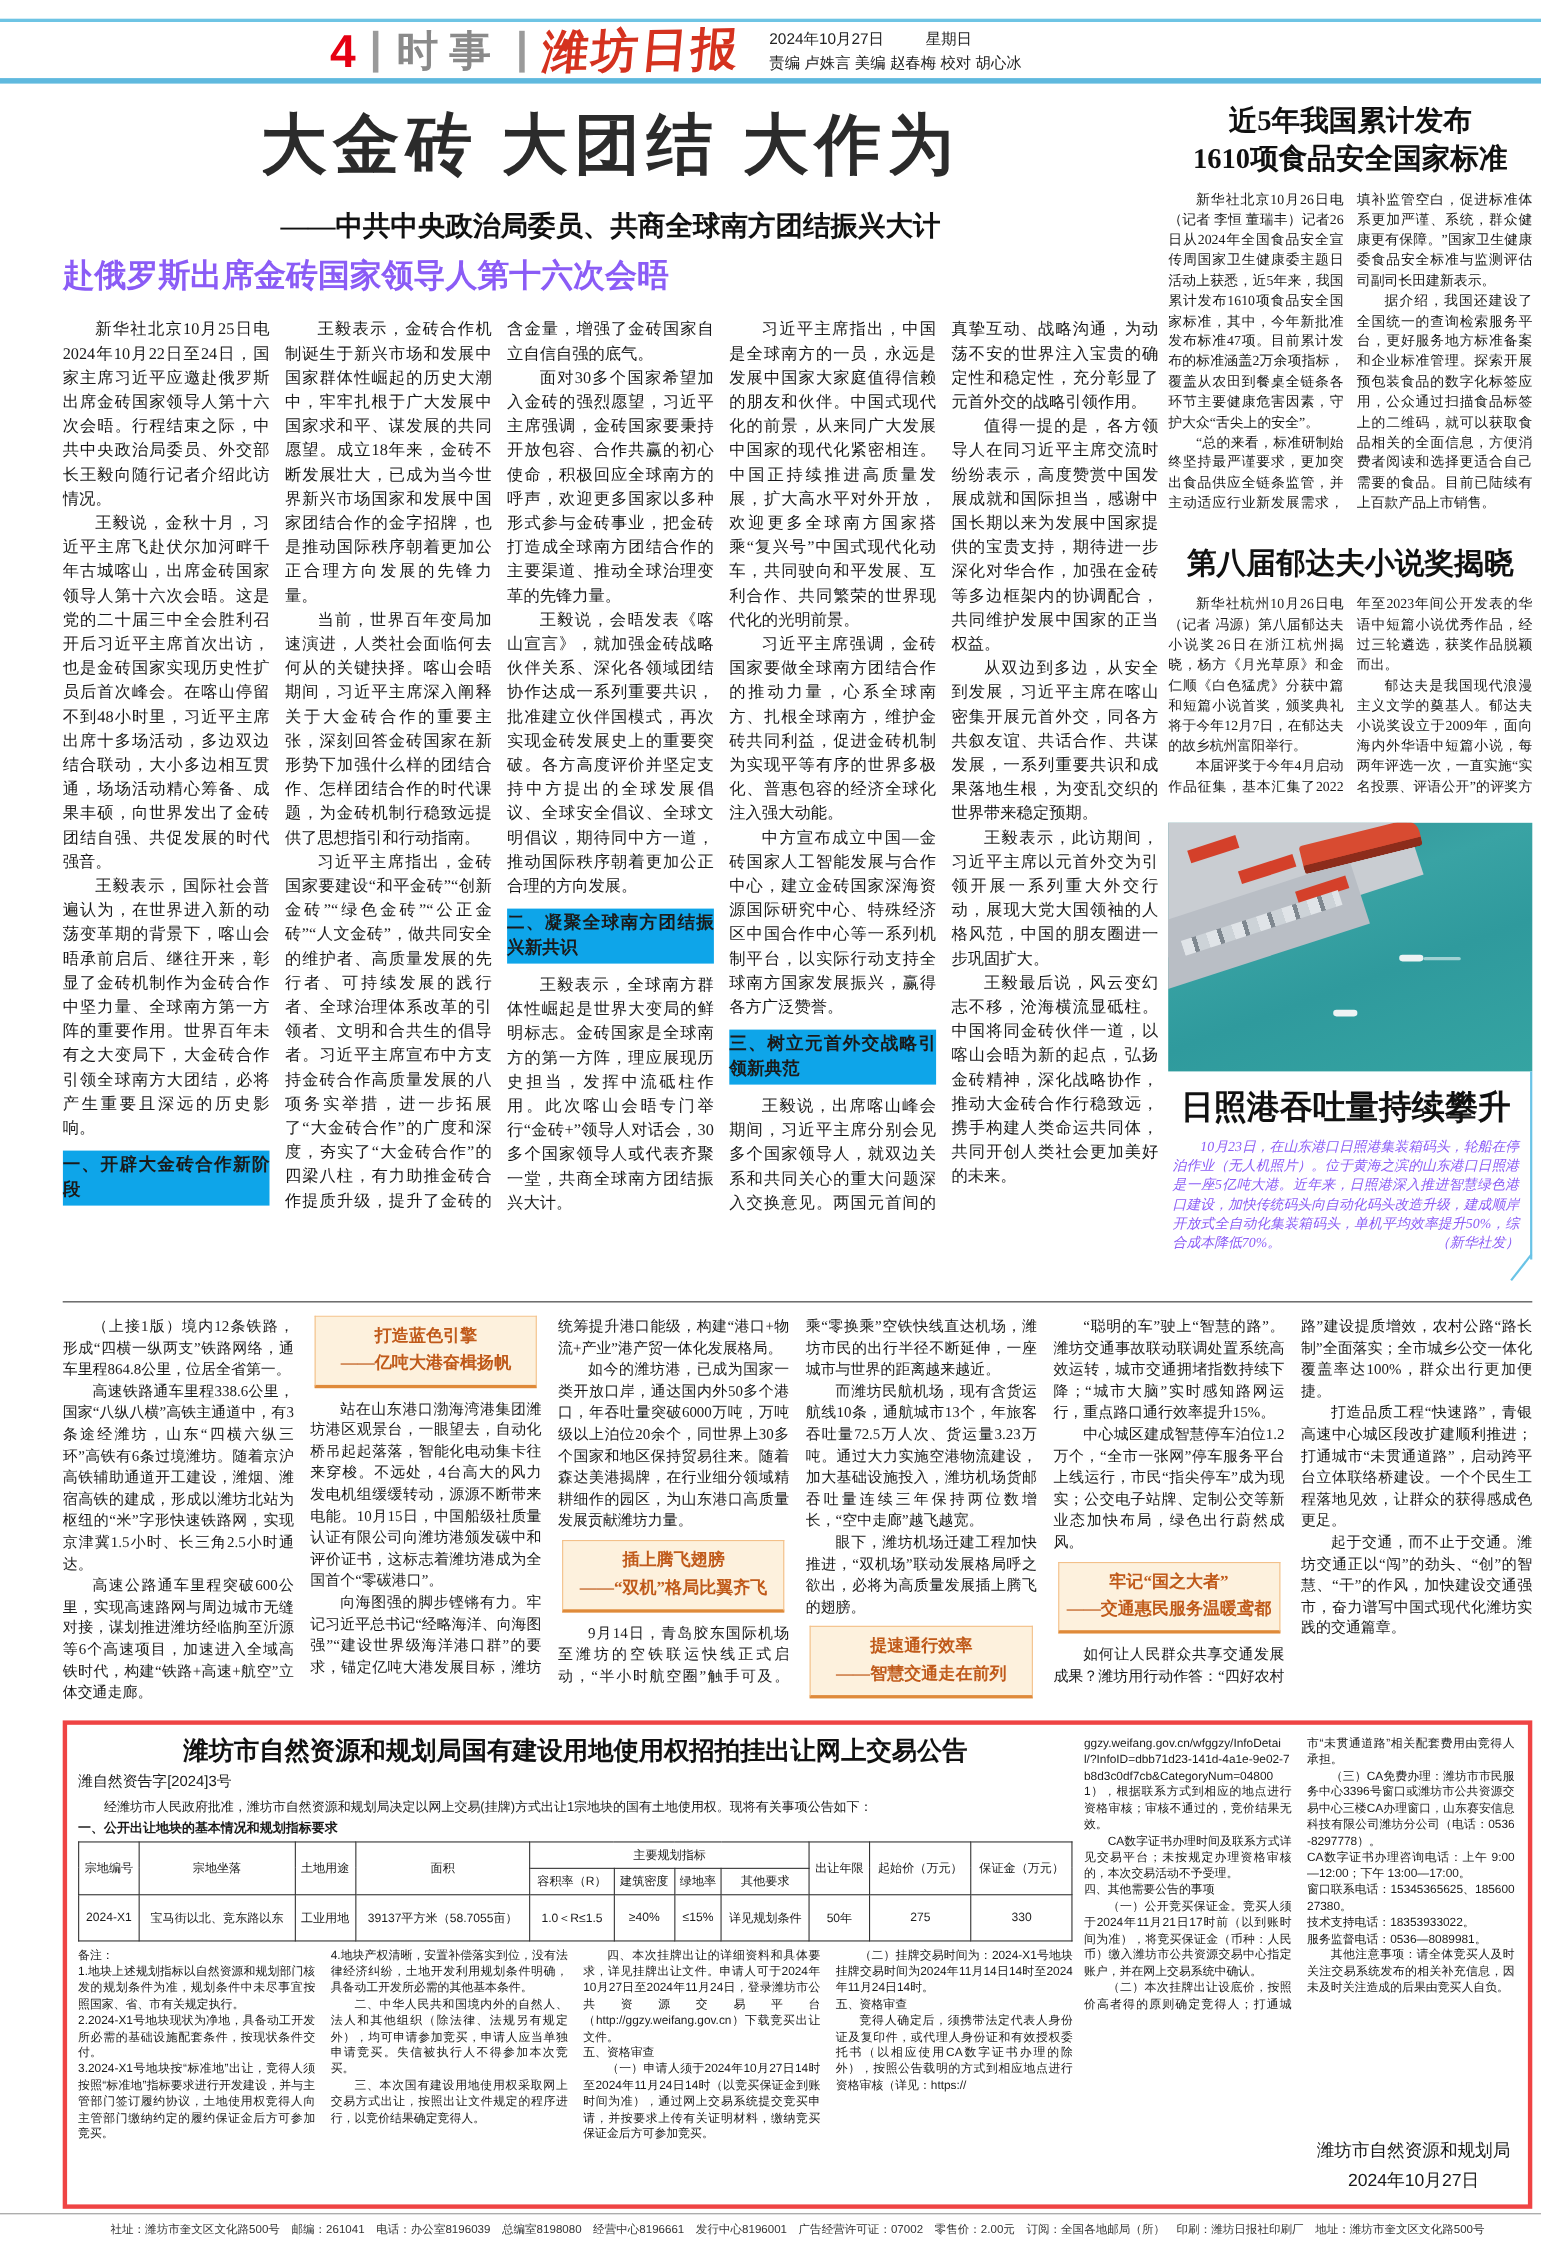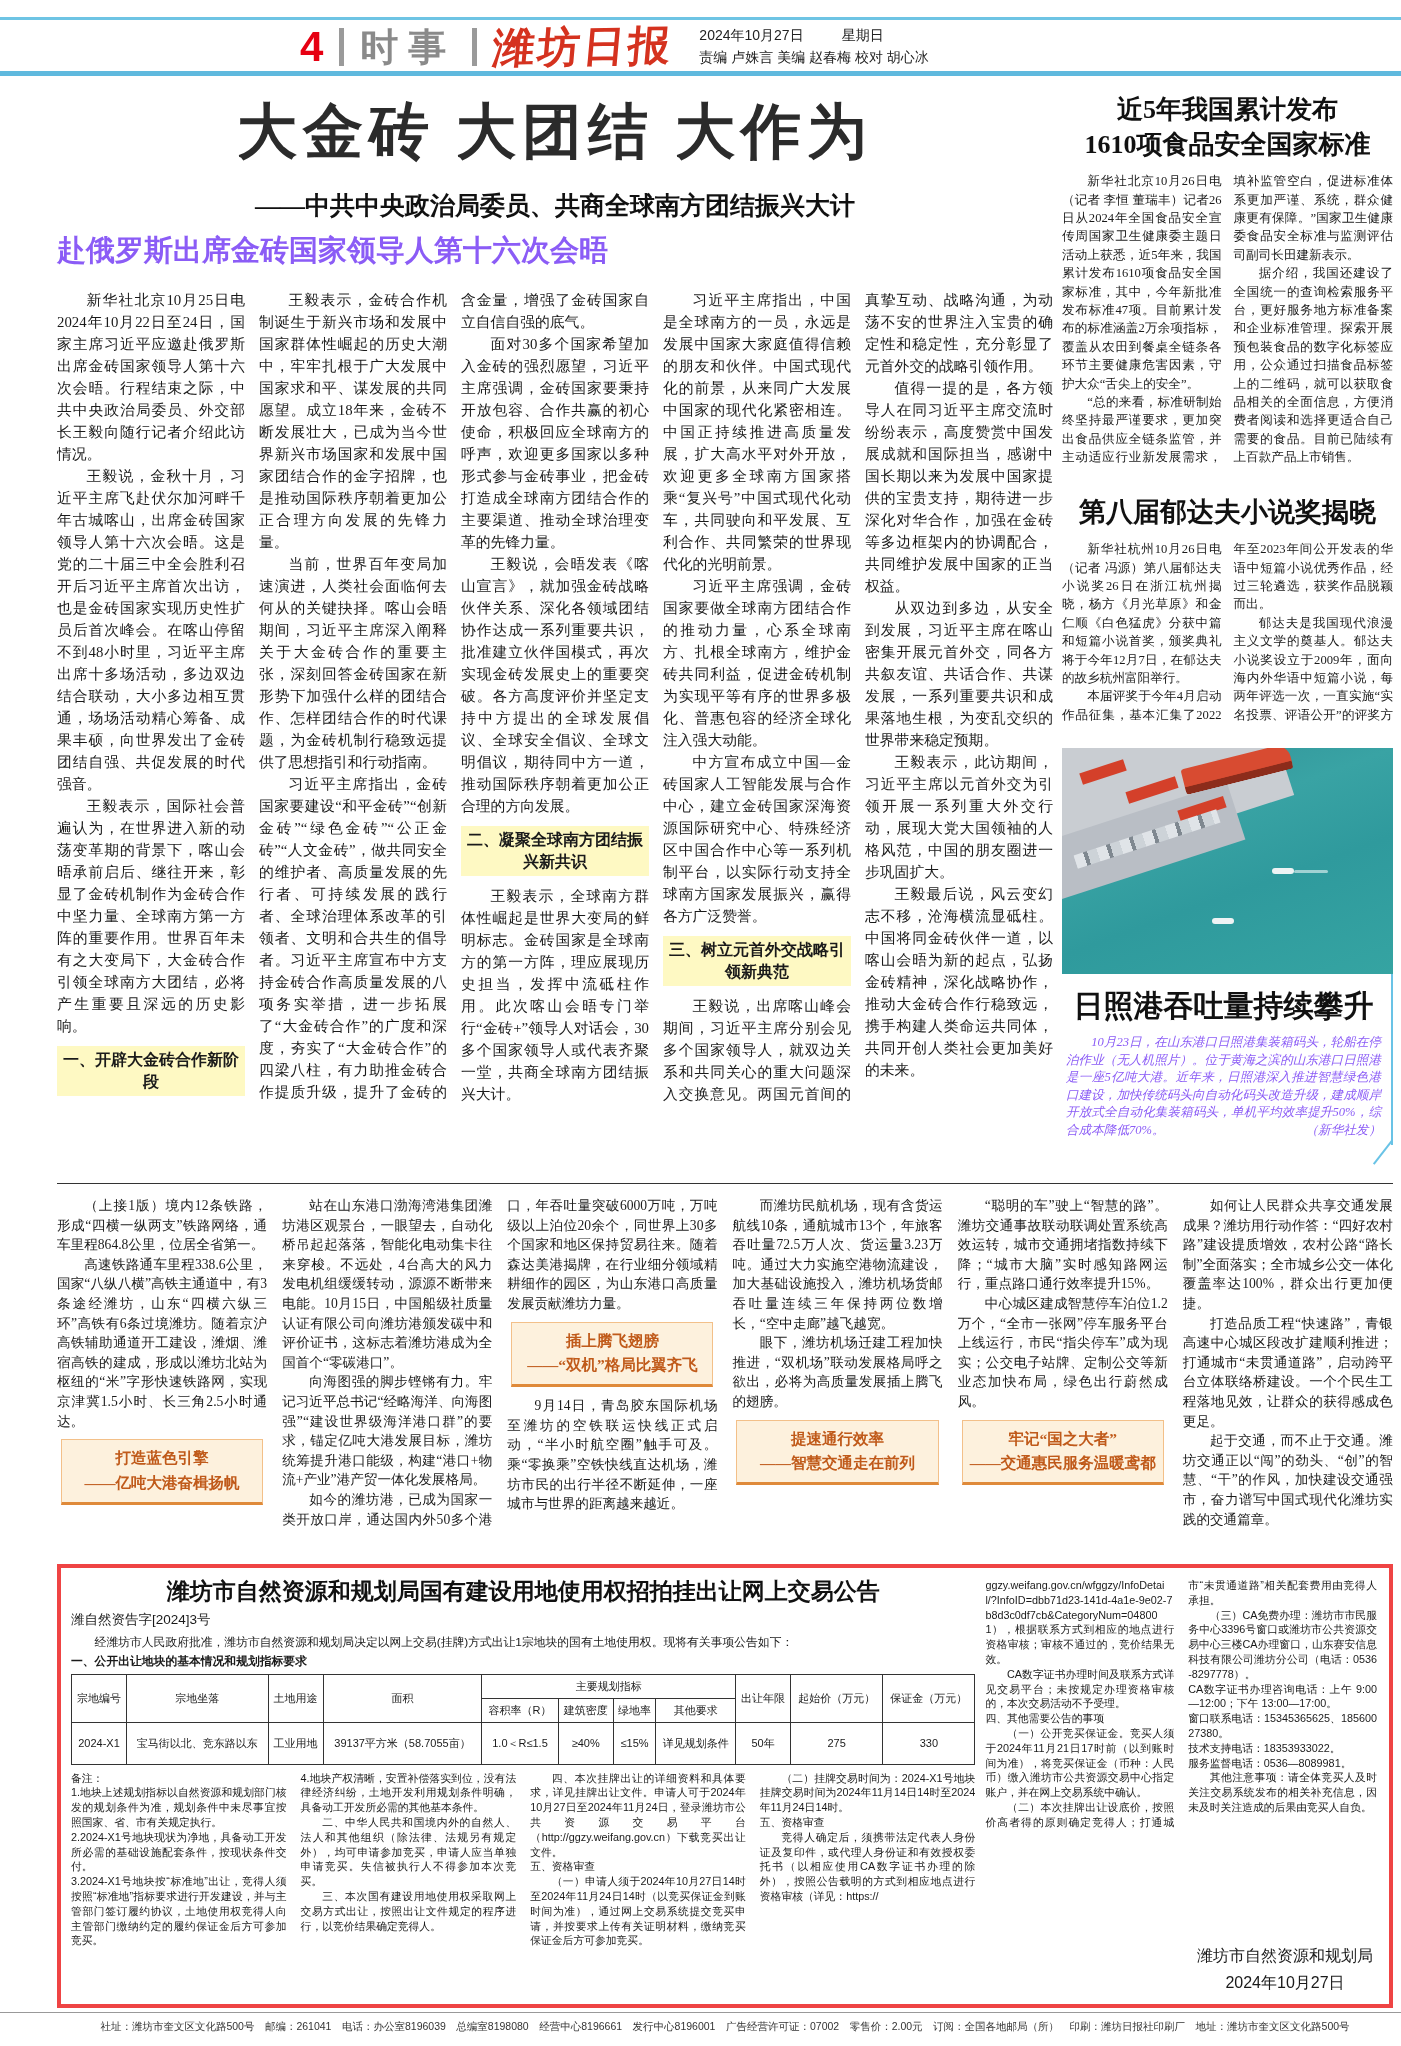--- a/index.html
+++ b/index.html
@@ -19,21 +19,21 @@
   .dateblock { font-size:14px; color:#222; font-family:"Liberation Sans",sans-serif; line-height:1.55; white-space:nowrap; }
   .dateblock .wk { margin-left:38px; }
   
   .main-article { position:absolute; left:57px; top:86px; width:996px; }
   .main-article h1 { text-align:center; font-size:60px; font-weight:bold; letter-spacing:6px; color:#2b2b2b; margin-top:6px; }
   .sub1 { text-align:center; font-size:25px; font-weight:bold; margin-top:16px; color:#111; }
   .sub2 { text-align:left; font-size:29px; font-weight:bold; margin-top:9px; color:#8b5cf6; }
   .body { text-align:justify; }
   .body p { text-indent:2em; }
   .main-body { margin-top:18px; height:852px; column-count:5; column-gap:14px; font-size:14.8px; line-height:22px; overflow:hidden; }
-  .sec-head { background:#fef9c3; font-weight:bold; font-size:16px; text-align:center; padding:3px 0; margin:9px 0; break-inside:avoid; }
+  .sec-head { background:#0ea5e9; font-weight:bold; font-size:16px; padding:3px 0; margin:9px 0; break-inside:avoid; }
   
   .sidebar { position:absolute; left:1062px; top:92px; width:331px; }
   .sb-h2 { text-align:center; font-weight:bold; font-size:26px; line-height:1.35; color:#111; }
   .sb-h2b { text-align:center; font-weight:bold; font-size:27px; margin-top:14px; color:#111; }
   .sb-body { margin-top:10px; height:308px; column-count:2; column-gap:12px; font-size:12.6px; line-height:18.4px; overflow:hidden; }
   .sb-body2 { margin-top:10px; height:196px; column-count:2; column-gap:12px; font-size:12.6px; line-height:18.4px; overflow:hidden; }
   
   .photo { position:relative; margin-top:12px; width:331px; height:226px; overflow:hidden; background:linear-gradient(160deg,#2f8f96 0%,#39a3a4 35%,#2f9a9d 60%,#35a4a2 100%); }
   .quay { position:absolute; left:-40px; top:-30px; width:260px; height:120px; background:#c9cdd2; transform:rotate(-18deg); }
   .quay2 { position:absolute; left:-60px; top:70px; width:240px; height:60px; background:#b9bec5; transform:rotate(-18deg); }
@@ -169,20 +169,21 @@
       </p>
       <div class="blue-tail"></div>
     </div>
   </aside>
 
   <div class="divider"></div>
 
   <section class="continuation body">
       <p>（上接1版）境内12条铁路，形成“四横一纵两支”铁路网络，通车里程864.8公里，位居全省第一。</p>
       <p>高速铁路通车里程338.6公里，国家“八纵八横”高铁主通道中，有3条途经潍坊，山东“四横六纵三环”高铁有6条过境潍坊。随着京沪高铁辅助通道开工建设，潍烟、潍宿高铁的建成，形成以潍坊北站为枢纽的“米”字形快速铁路网，实现京津冀1.5小时、长三角2.5小时通达。</p>
+      <p>高速公路通车里程突破600公里，实现高速路网与周边城市无缝对接，谋划推进潍坊经临朐至沂源等6个高速项目，加速进入全域高铁时代，构建“铁路+高速+航空”立体交通走廊。</p>
       <div class="sub-box">
         <div>打造蓝色引擎</div>
         <div>——亿吨大港奋楫扬帆</div>
       </div>
       <p>站在山东港口渤海湾港集团潍坊港区观景台，一眼望去，自动化桥吊起起落落，智能化电动集卡往来穿梭。不远处，4台高大的风力发电机组缓缓转动，源源不断带来电能。10月15日，中国船级社质量认证有限公司向潍坊港颁发碳中和评价证书，这标志着潍坊港成为全国首个“零碳港口”。</p>
       <p>向海图强的脚步铿锵有力。牢记习近平总书记“经略海洋、向海图强”“建设世界级海洋港口群”的要求，锚定亿吨大港发展目标，潍坊统筹提升港口能级，构建“港口+物流+产业”港产贸一体化发展格局。</p>
       <p>如今的潍坊港，已成为国家一类开放口岸，通达国内外50多个港口，年吞吐量突破6000万吨，万吨级以上泊位20余个，同世界上30多个国家和地区保持贸易往来。随着森达美港揭牌，在行业细分领域精耕细作的园区，为山东港口高质量发展贡献潍坊力量。</p>
       <div class="sub-box">
         <div>插上腾飞翅膀</div>
         <div>——“双机”格局比翼齐飞</div>

